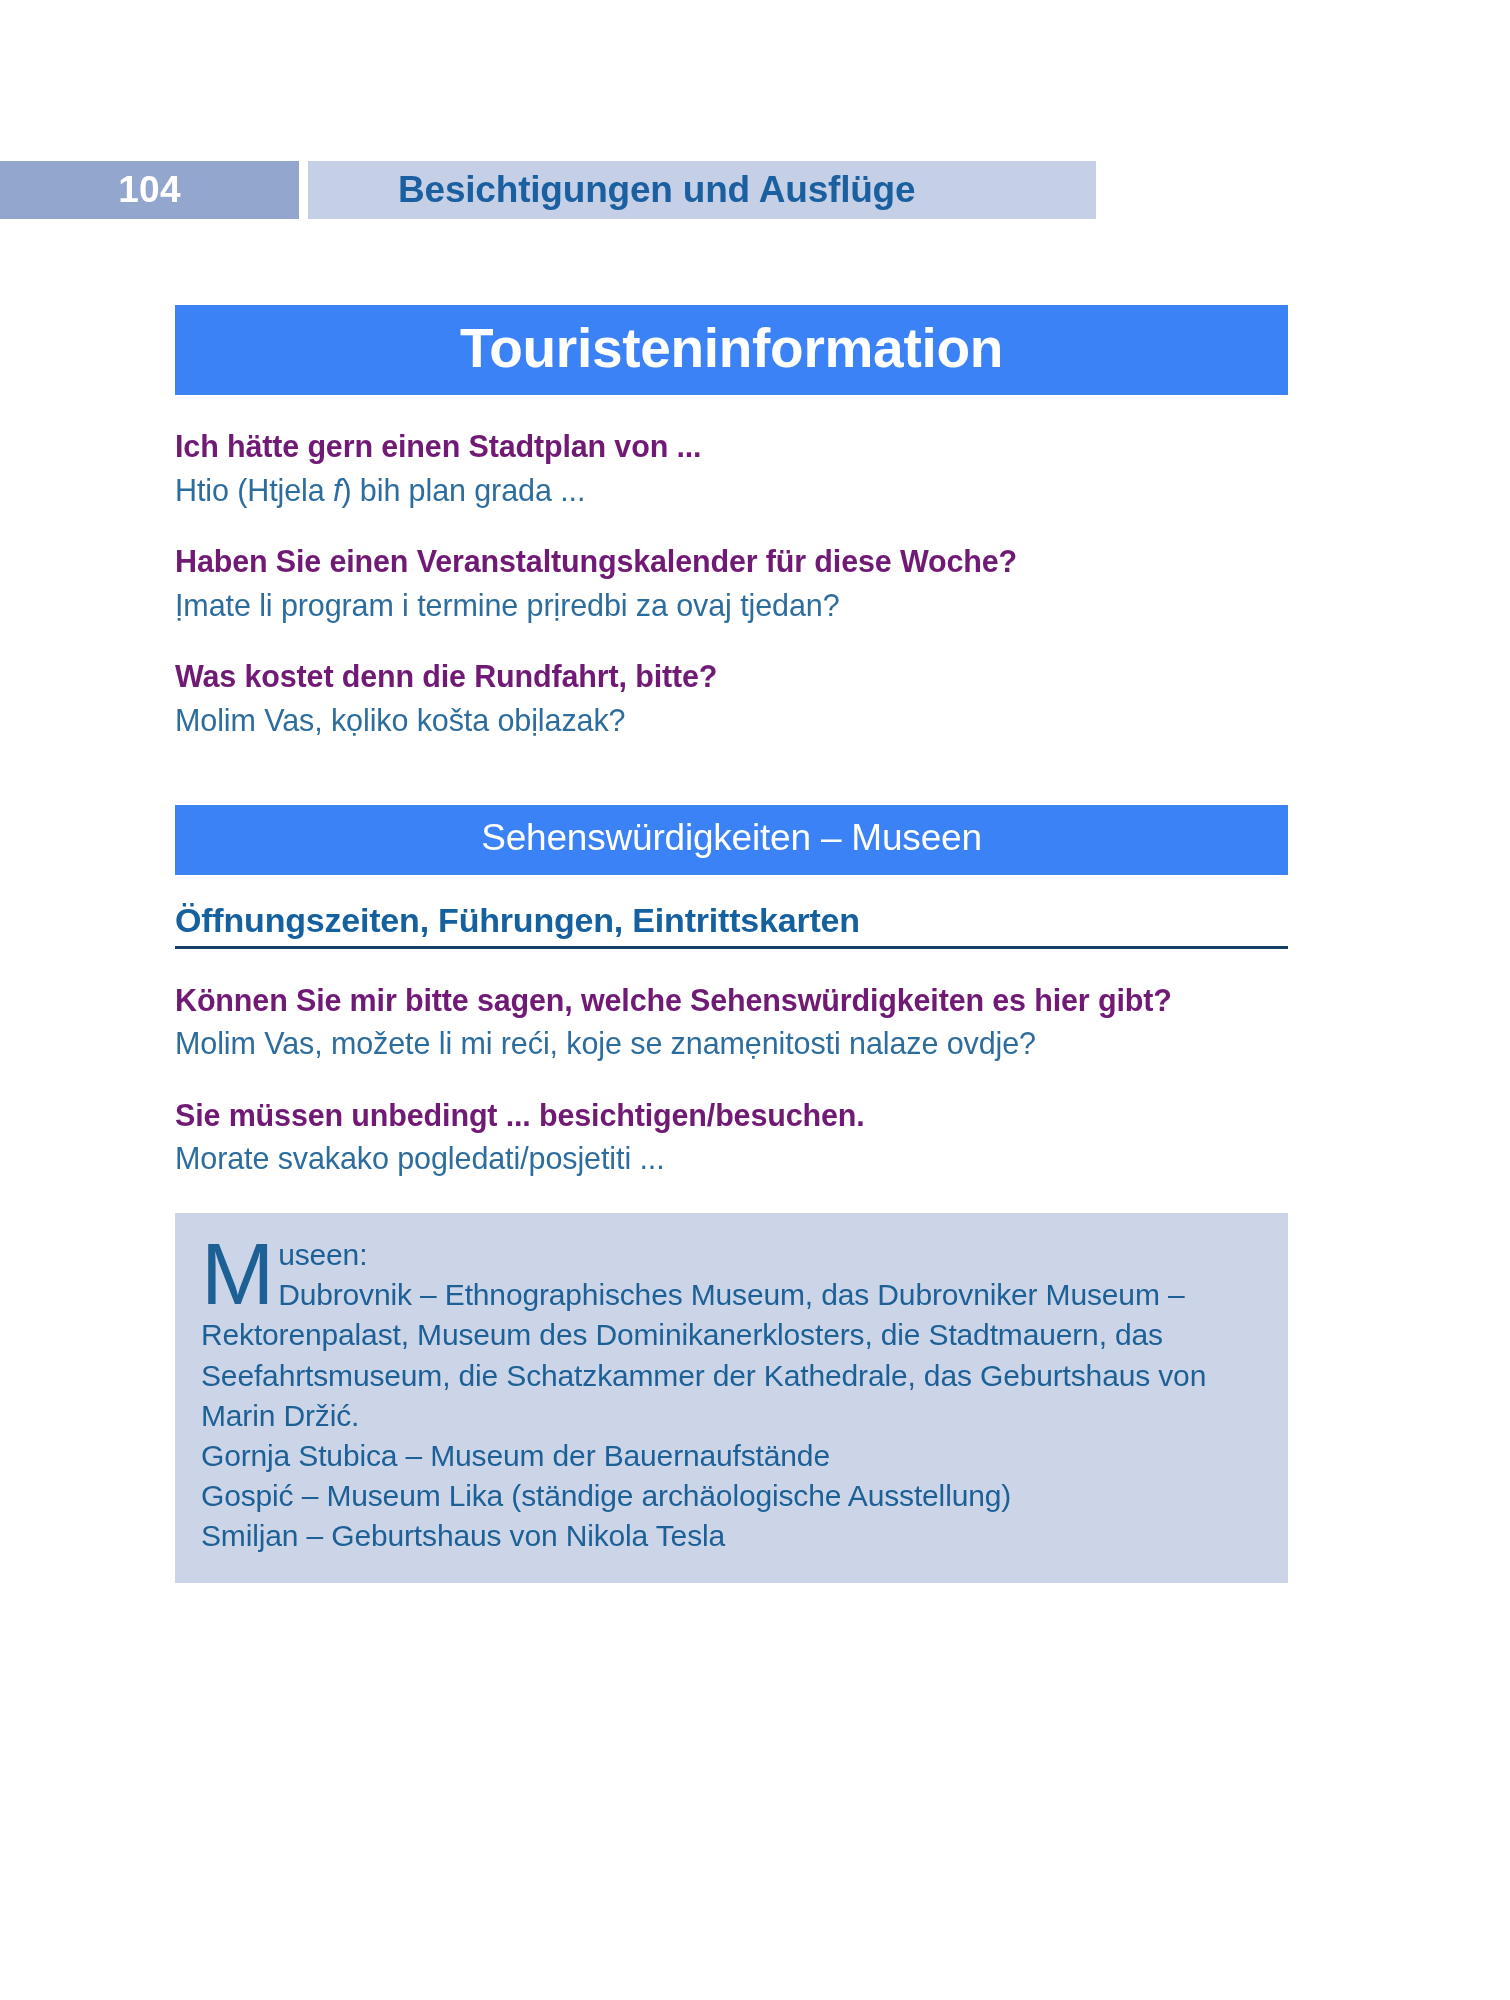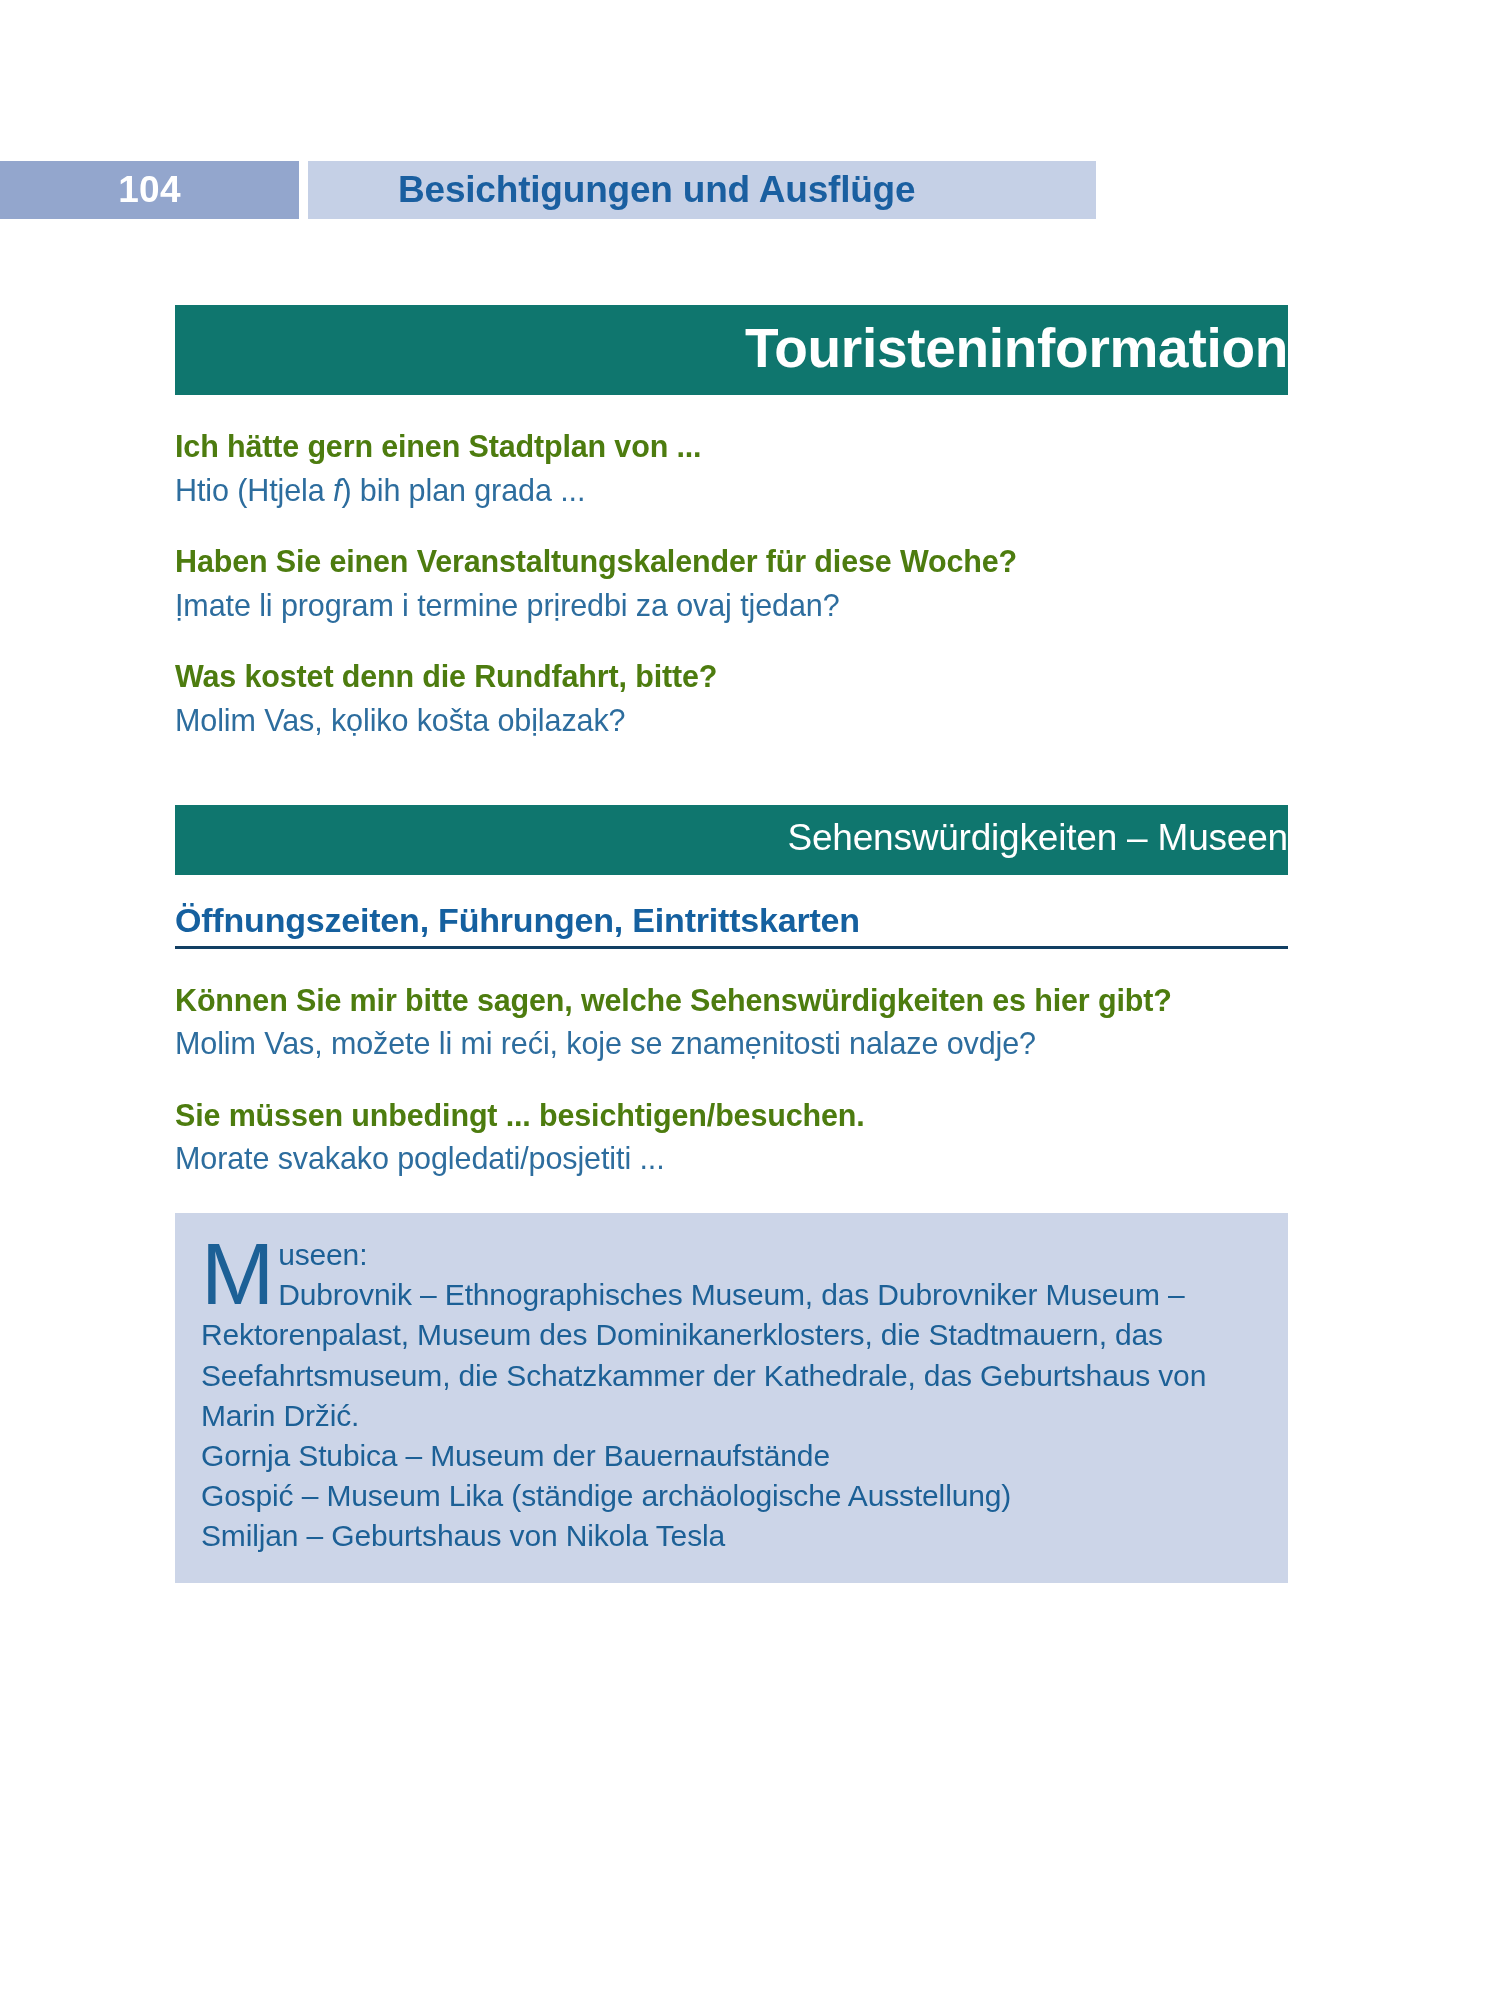--- a/index.html
+++ b/index.html
@@ -64,23 +64,23 @@
   
   .content {
     position: absolute;
     left: 175px;
     top: 0;
     width: 1113px;
   }
 
   
   .banner {
-    background: #0f766e;
+    background: #3b82f6;
     color: #ffffff;
-    text-align: right;
+    text-align: center;
     box-sizing: border-box;
   }
   .banner-bold {
     font-size: 55px;
     font-weight: bold;
     letter-spacing: -0.3px;
     padding: 11px 0 15px 0;
   }
   .banner-light {
     font-size: 37px;
@@ -91,21 +91,21 @@
 
   
   .qa-list {
     margin-top: 26px;
   }
   .qa {
     margin-bottom: 23px;
   }
   .qa:last-child { margin-bottom: 0; }
   .qa-de {
-    color: #4d7c0f;
+    color: #701a75;
     font-size: 30.5px;
     font-weight: bold;
     line-height: 1.30;
     letter-spacing: -0.15px;
     margin-top: 32px;
   }
   .qa-hr {
     color: #2d6d9e;
     font-size: 30.5px;
     font-weight: normal;

